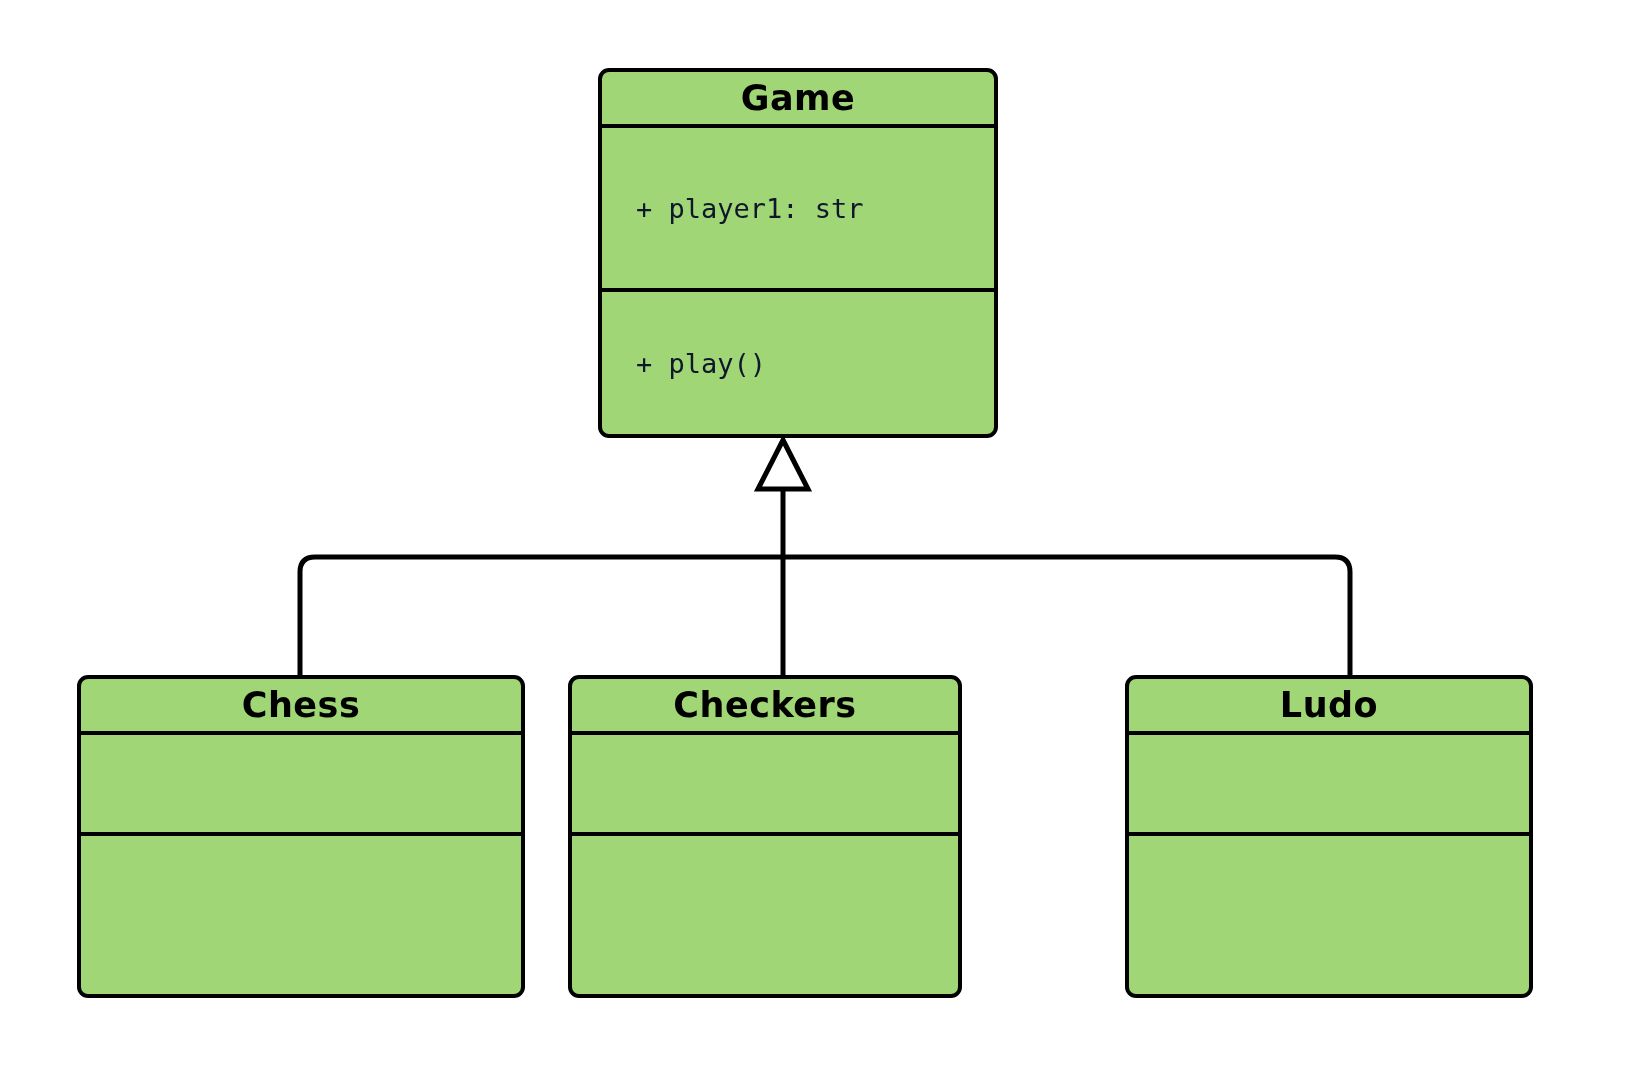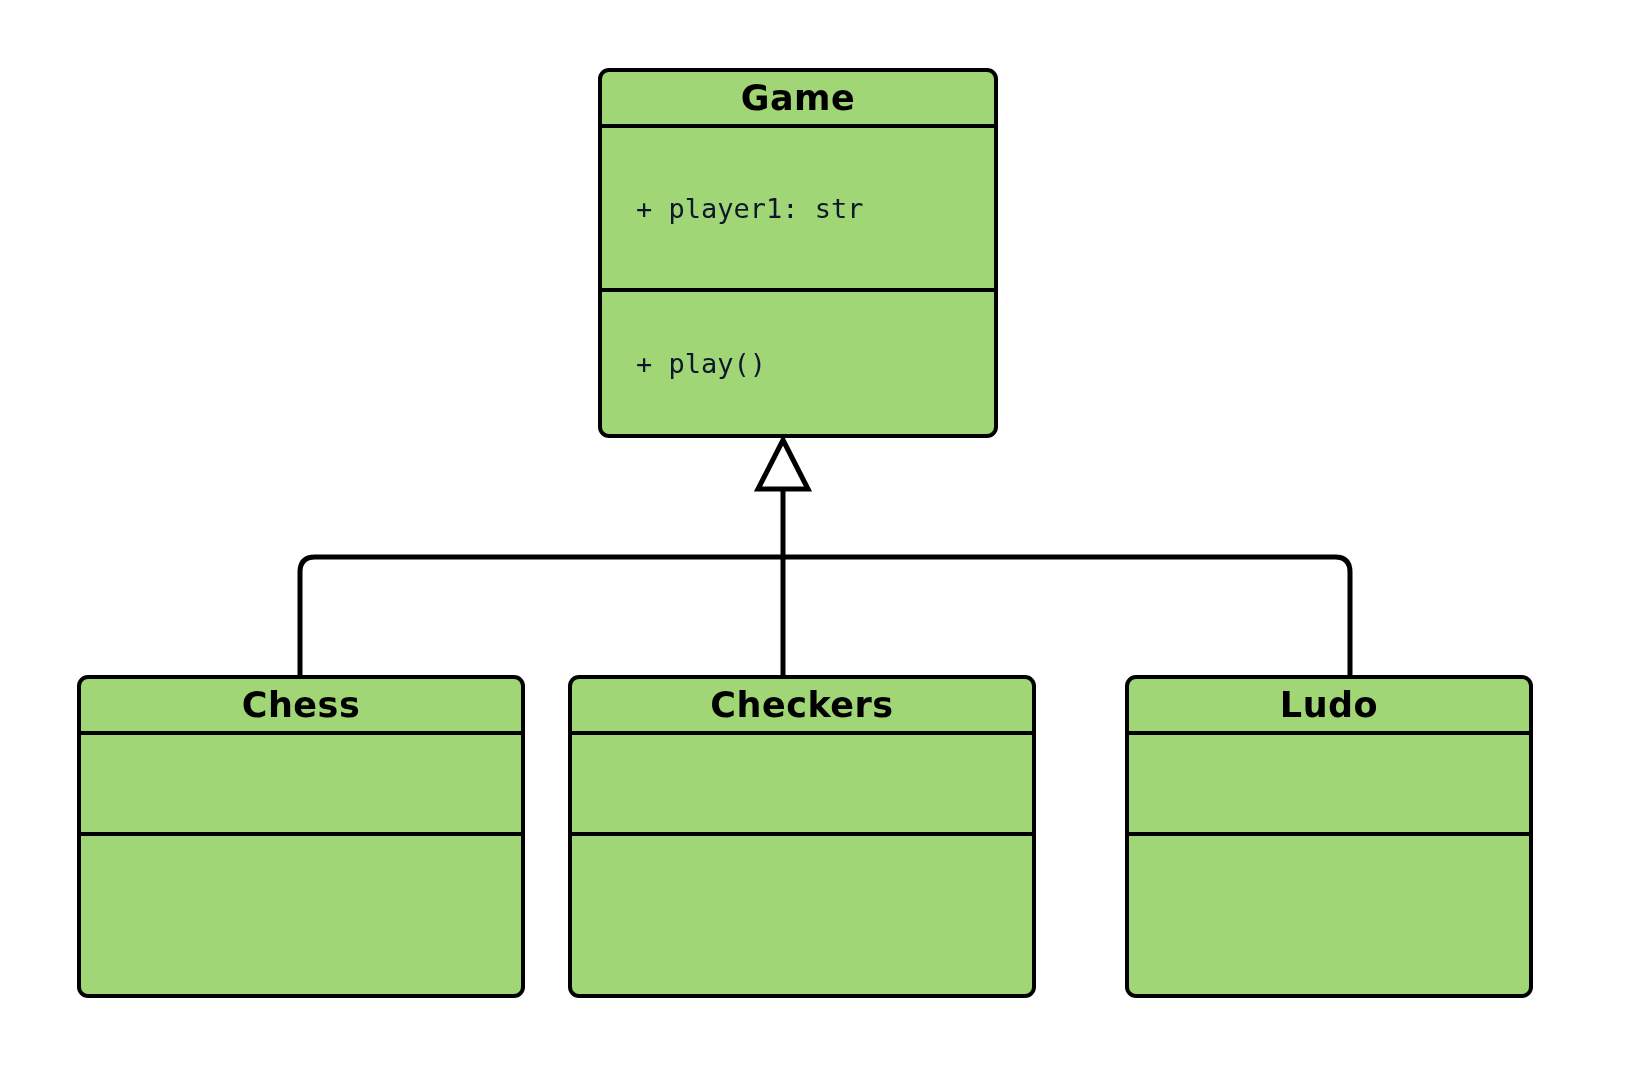--- a/index.html
+++ b/index.html
@@ -84,21 +84,21 @@
 
   
   .child-class {
     top: 675px;
     height: 323px;
   }
   .child-class .class-title { height: 56px; }
   .child-class .class-attrs { height: 101px; }
 
   #class-chess    { left: 77px;   width: 448px; }
-  #class-checkers { left: 568px;  width: 468px; }
+  #class-checkers { left: 568px;  width: 394px; }
   #class-ludo     { left: 1125px; width: 408px; }
 </style>
 </head>
 <body>
 
 <div id="canvas">
 
   <svg id="edges" viewBox="0 0 1650 1074" xmlns="http://www.w3.org/2000/svg">
 
     <path d="M 783 490 L 783 557" fill="none" stroke="#000000" stroke-width="5"></path>

